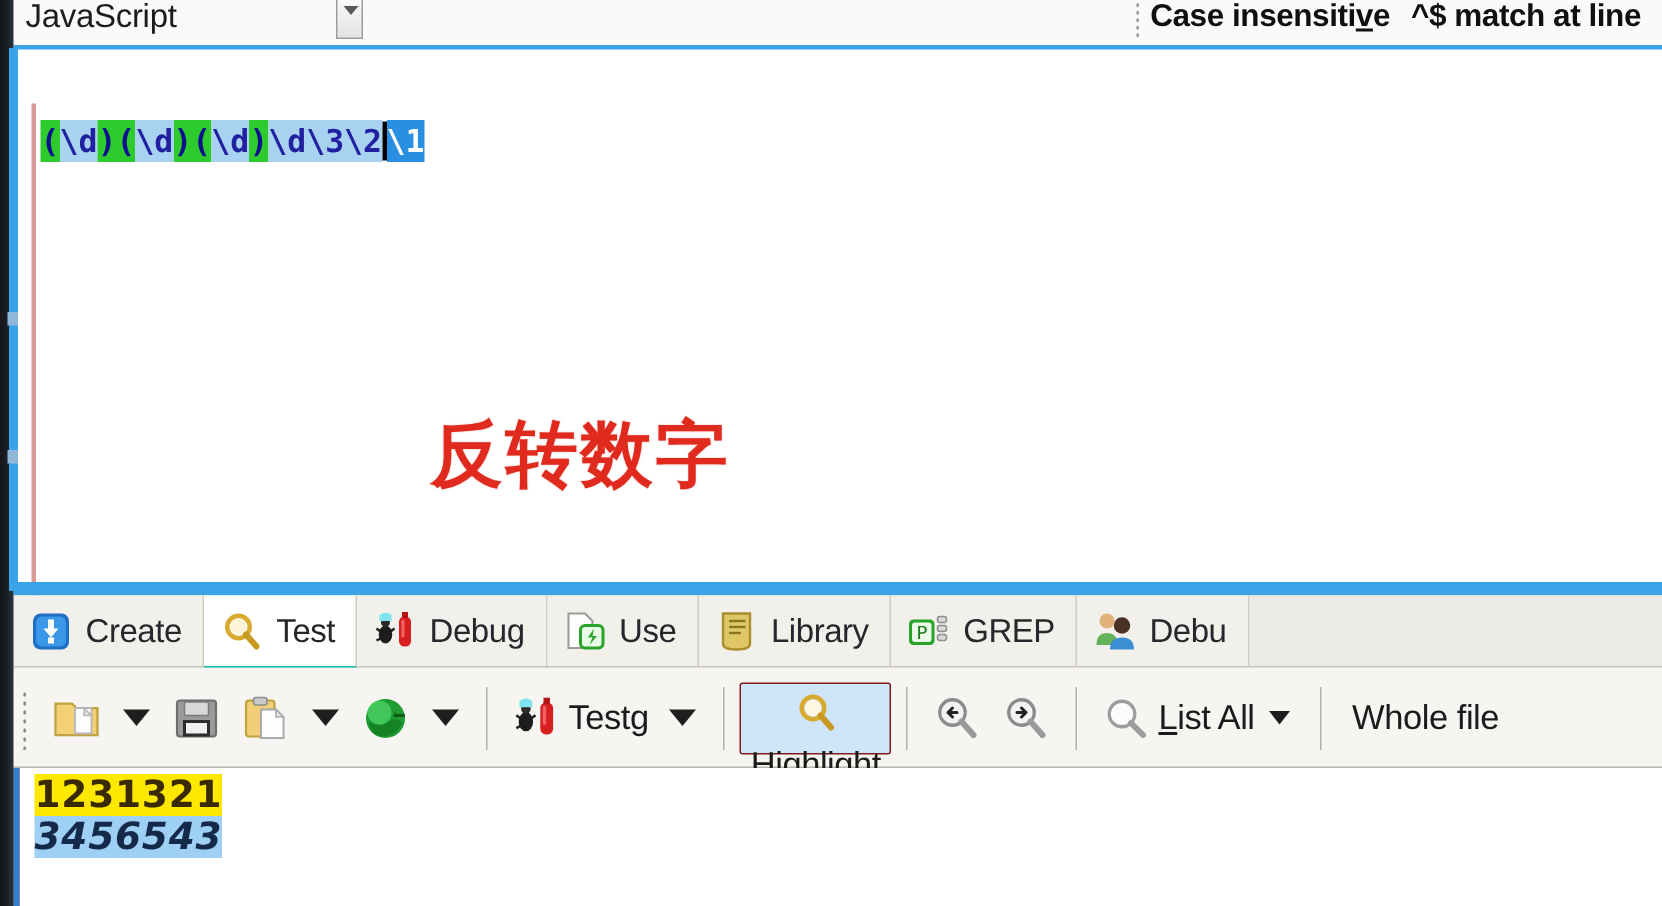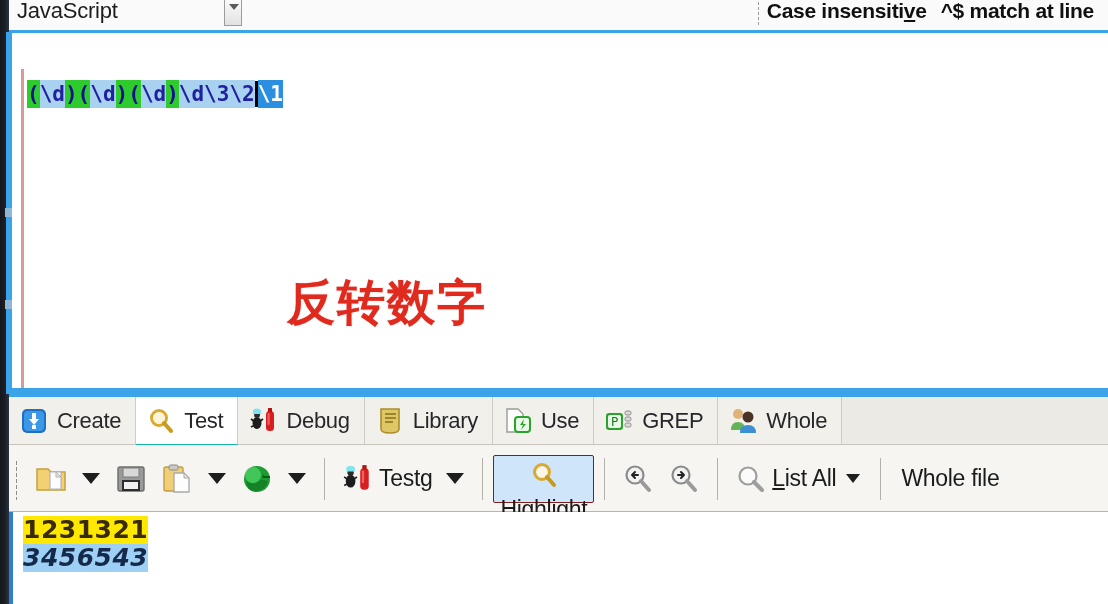--- a/index.html
+++ b/index.html
@@ -338,38 +338,38 @@
           <rect x="20" y="2" width="4" height="4" fill="#b51414"></rect>
           <rect x="19.5" y="7" width="2.2" height="12" rx="1" fill="#f06060"></rect>
         </svg>
       </span>
       <span>Debug</span>
     </div>
 
     <div class="tab">
       <span class="ico">
         <svg width="30" height="30" viewBox="0 0 30 30">
+          <path d="M4 3 h11 l5 5 v18 h-16 z" fill="#fdfdfd" stroke="#9b9b9b" stroke-width="1.4"></path>
+          <rect x="12" y="11" width="15" height="15" rx="3" fill="#eafae8" stroke="#2aa32a" stroke-width="2"></rect>
+          <polygon points="21,13 17,19 20,19 18,24 23,18 20,18" fill="#2aa32a"></polygon>
+        </svg>
+      </span>
+      <span>Use</span>
+    </div>
+
+    <div class="tab">
+      <span class="ico">
+        <svg width="30" height="30" viewBox="0 0 30 30">
           <path d="M6 3 h18 v20 q0 4 -9 4 q-9 0 -9 -4 z" fill="#e0c766" stroke="#a88f2c" stroke-width="1.6"></path>
           <line x1="10" y1="8" x2="21" y2="8" stroke="#8c7520" stroke-width="1.6"></line>
           <line x1="10" y1="12" x2="21" y2="12" stroke="#8c7520" stroke-width="1.6"></line>
           <line x1="10" y1="16" x2="18" y2="16" stroke="#8c7520" stroke-width="1.6"></line>
         </svg>
       </span>
       <span>Library</span>
-    </div>
-
-    <div class="tab">
-      <span class="ico">
-        <svg width="30" height="30" viewBox="0 0 30 30">
-          <path d="M4 3 h11 l5 5 v18 h-16 z" fill="#fdfdfd" stroke="#9b9b9b" stroke-width="1.4"></path>
-          <rect x="12" y="11" width="15" height="15" rx="3" fill="#eafae8" stroke="#2aa32a" stroke-width="2"></rect>
-          <polygon points="21,13 17,19 20,19 18,24 23,18 20,18" fill="#2aa32a"></polygon>
-        </svg>
-      </span>
-      <span>Use</span>
     </div>
 
     <div class="tab">
       <span class="ico">
         <svg width="30" height="30" viewBox="0 0 30 30">
           <rect x="2" y="7" width="17" height="17" rx="3" fill="#2aa32a"></rect>
           <rect x="4" y="9" width="13" height="13" rx="2" fill="#eafae8"></rect>
           <text x="10.5" y="20" font-size="12" text-anchor="middle" fill="#177a17" font-family="DejaVu Sans">P</text>
           <rect x="21" y="5" width="6" height="4" rx="1.6" fill="#d9d9d9" stroke="#8e8e8e"></rect>
           <rect x="21" y="11" width="6" height="4" rx="1.6" fill="#d9d9d9" stroke="#8e8e8e"></rect>
@@ -381,21 +381,21 @@
 
     <div class="tab">
       <span class="ico">
         <svg width="30" height="30" viewBox="0 0 30 30">
           <circle cx="10" cy="8" r="5" fill="#e0b27a"></circle>
           <path d="M3 24 q0 -8 7 -8 q7 0 7 8 z" fill="#64b35a"></path>
           <circle cx="20" cy="11" r="5.5" fill="#4a3224"></circle>
           <path d="M12 27 q0 -8 8 -8 q8 0 8 8 z" fill="#3d8fd4"></path>
         </svg>
       </span>
-      <span>Whole</span>
+      <span>Debu</span>
     </div>
 
     <div class="tab-fill"></div>
   </div>
 
   <div class="toolbar">
     <div class="tb-grip"></div>
 
     <div class="tb-btn">
       <span class="ico" style="width:34px;height:34px">

